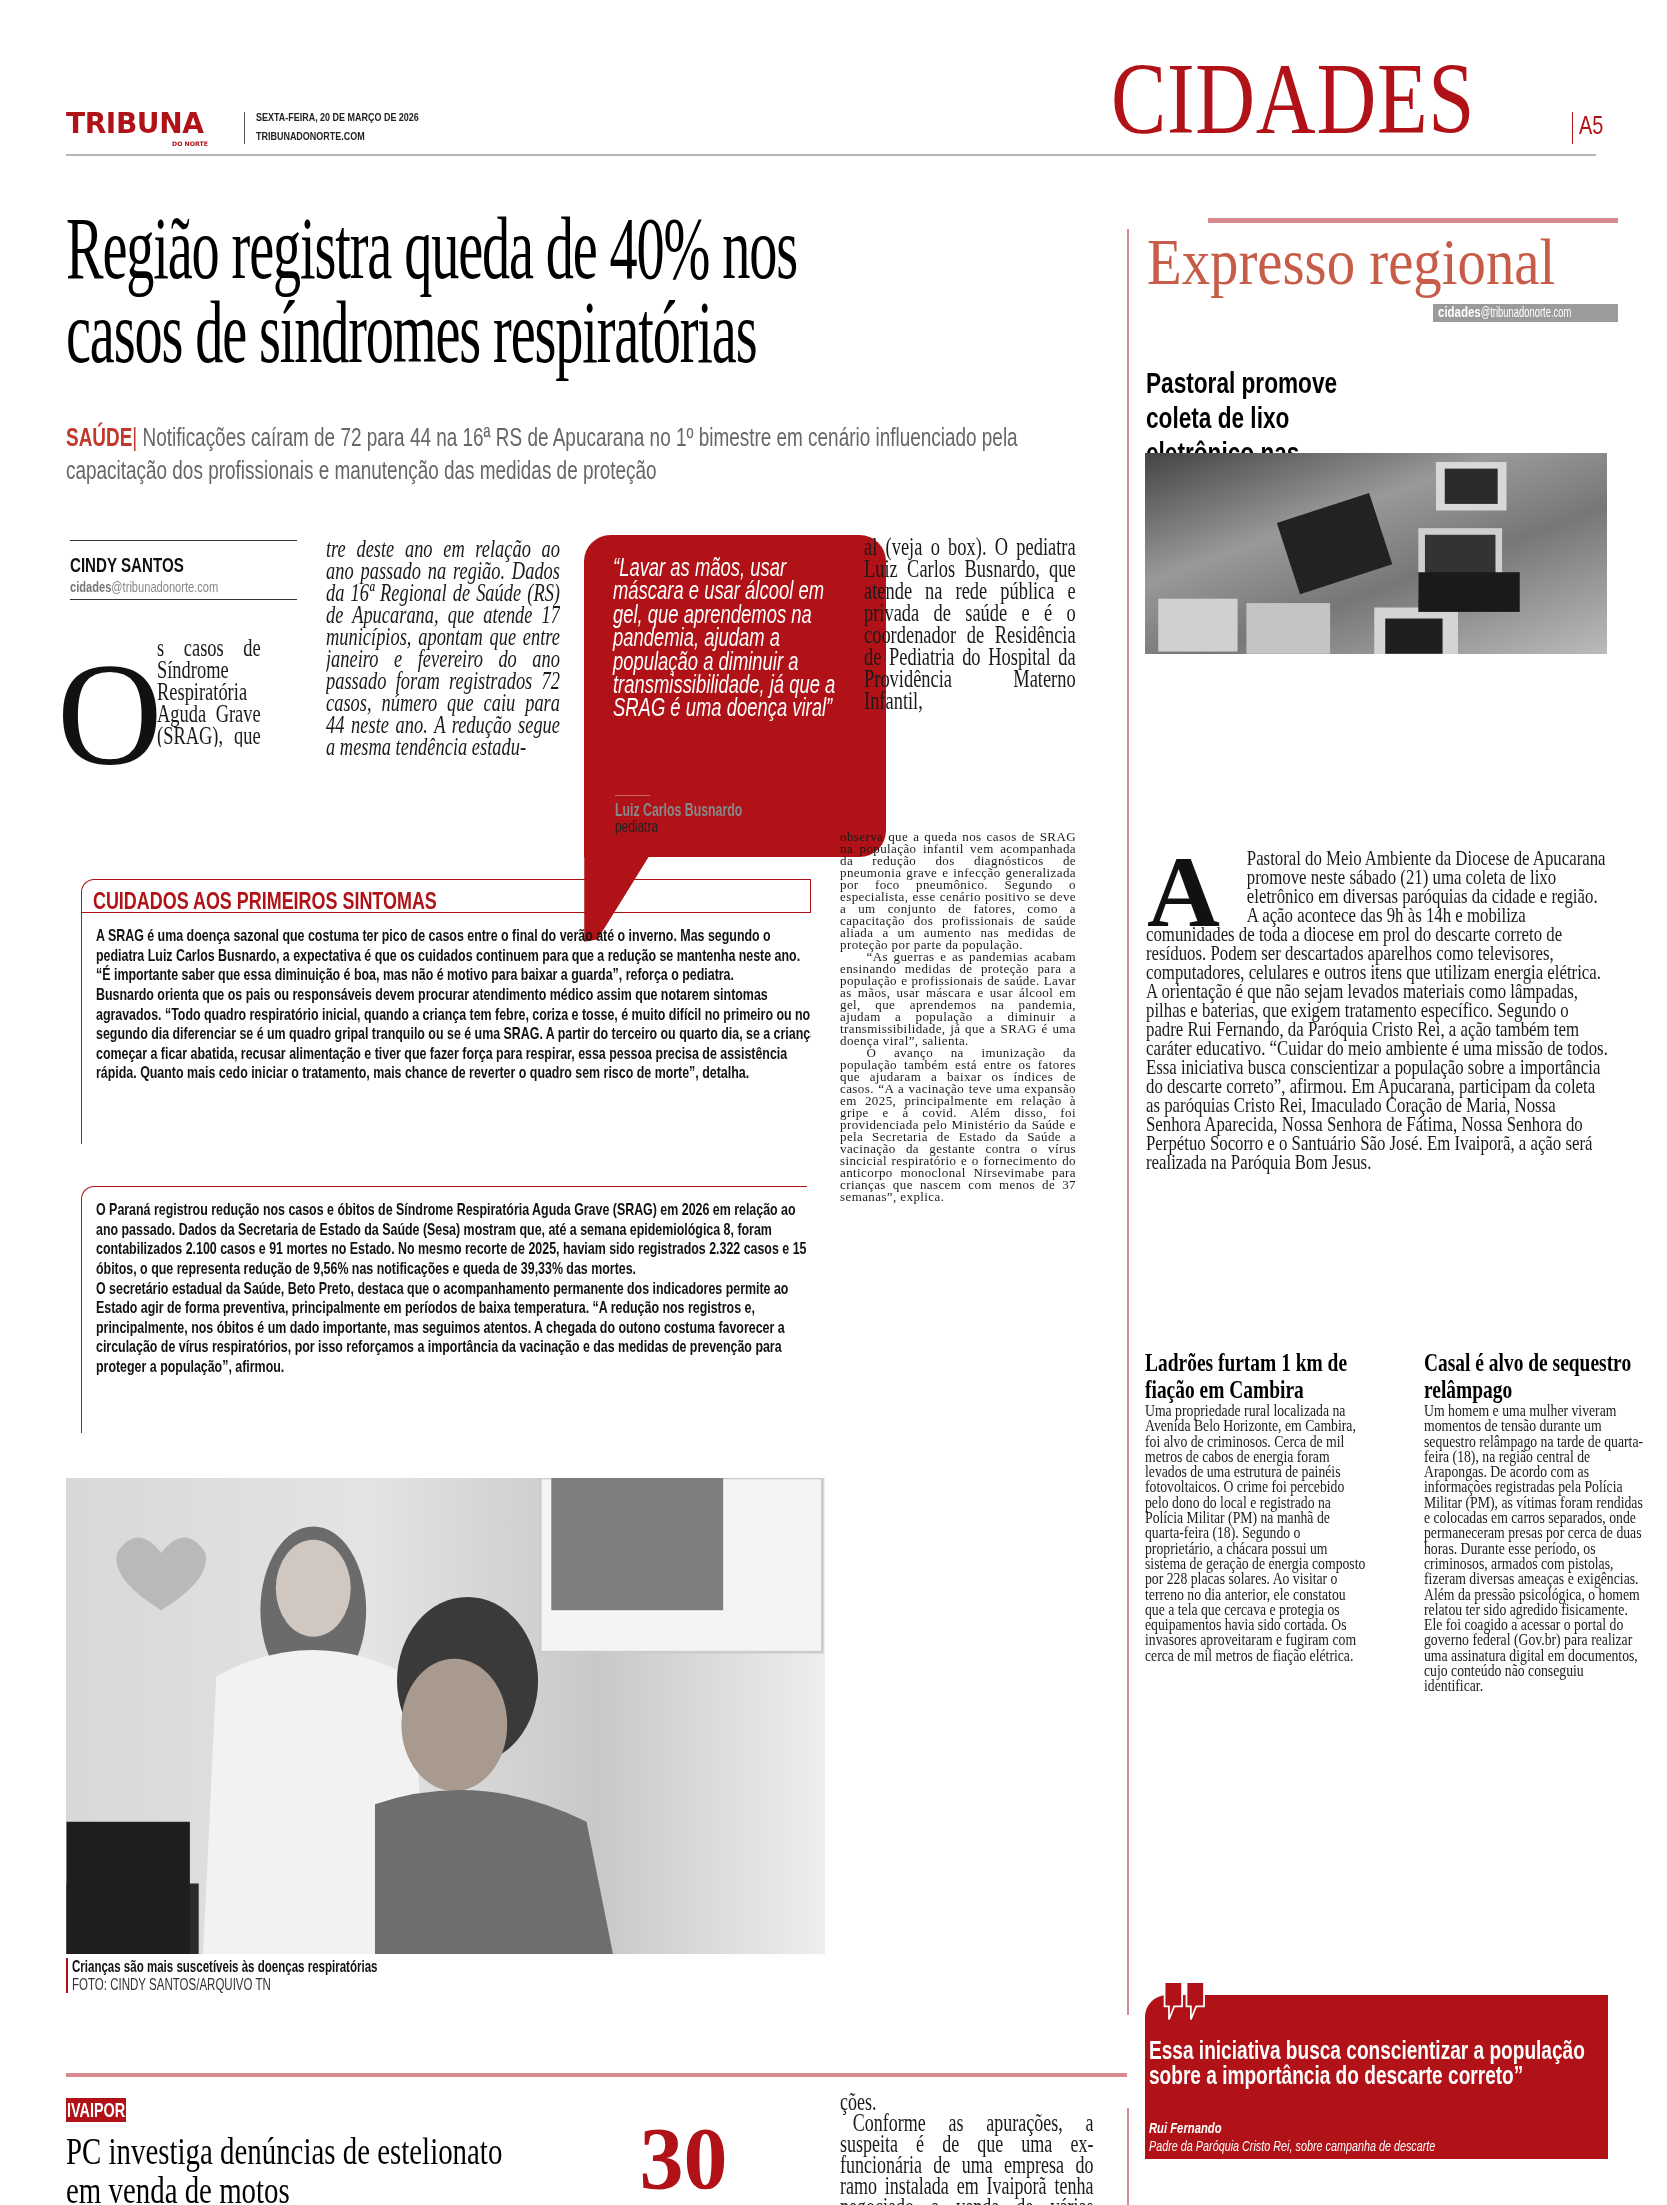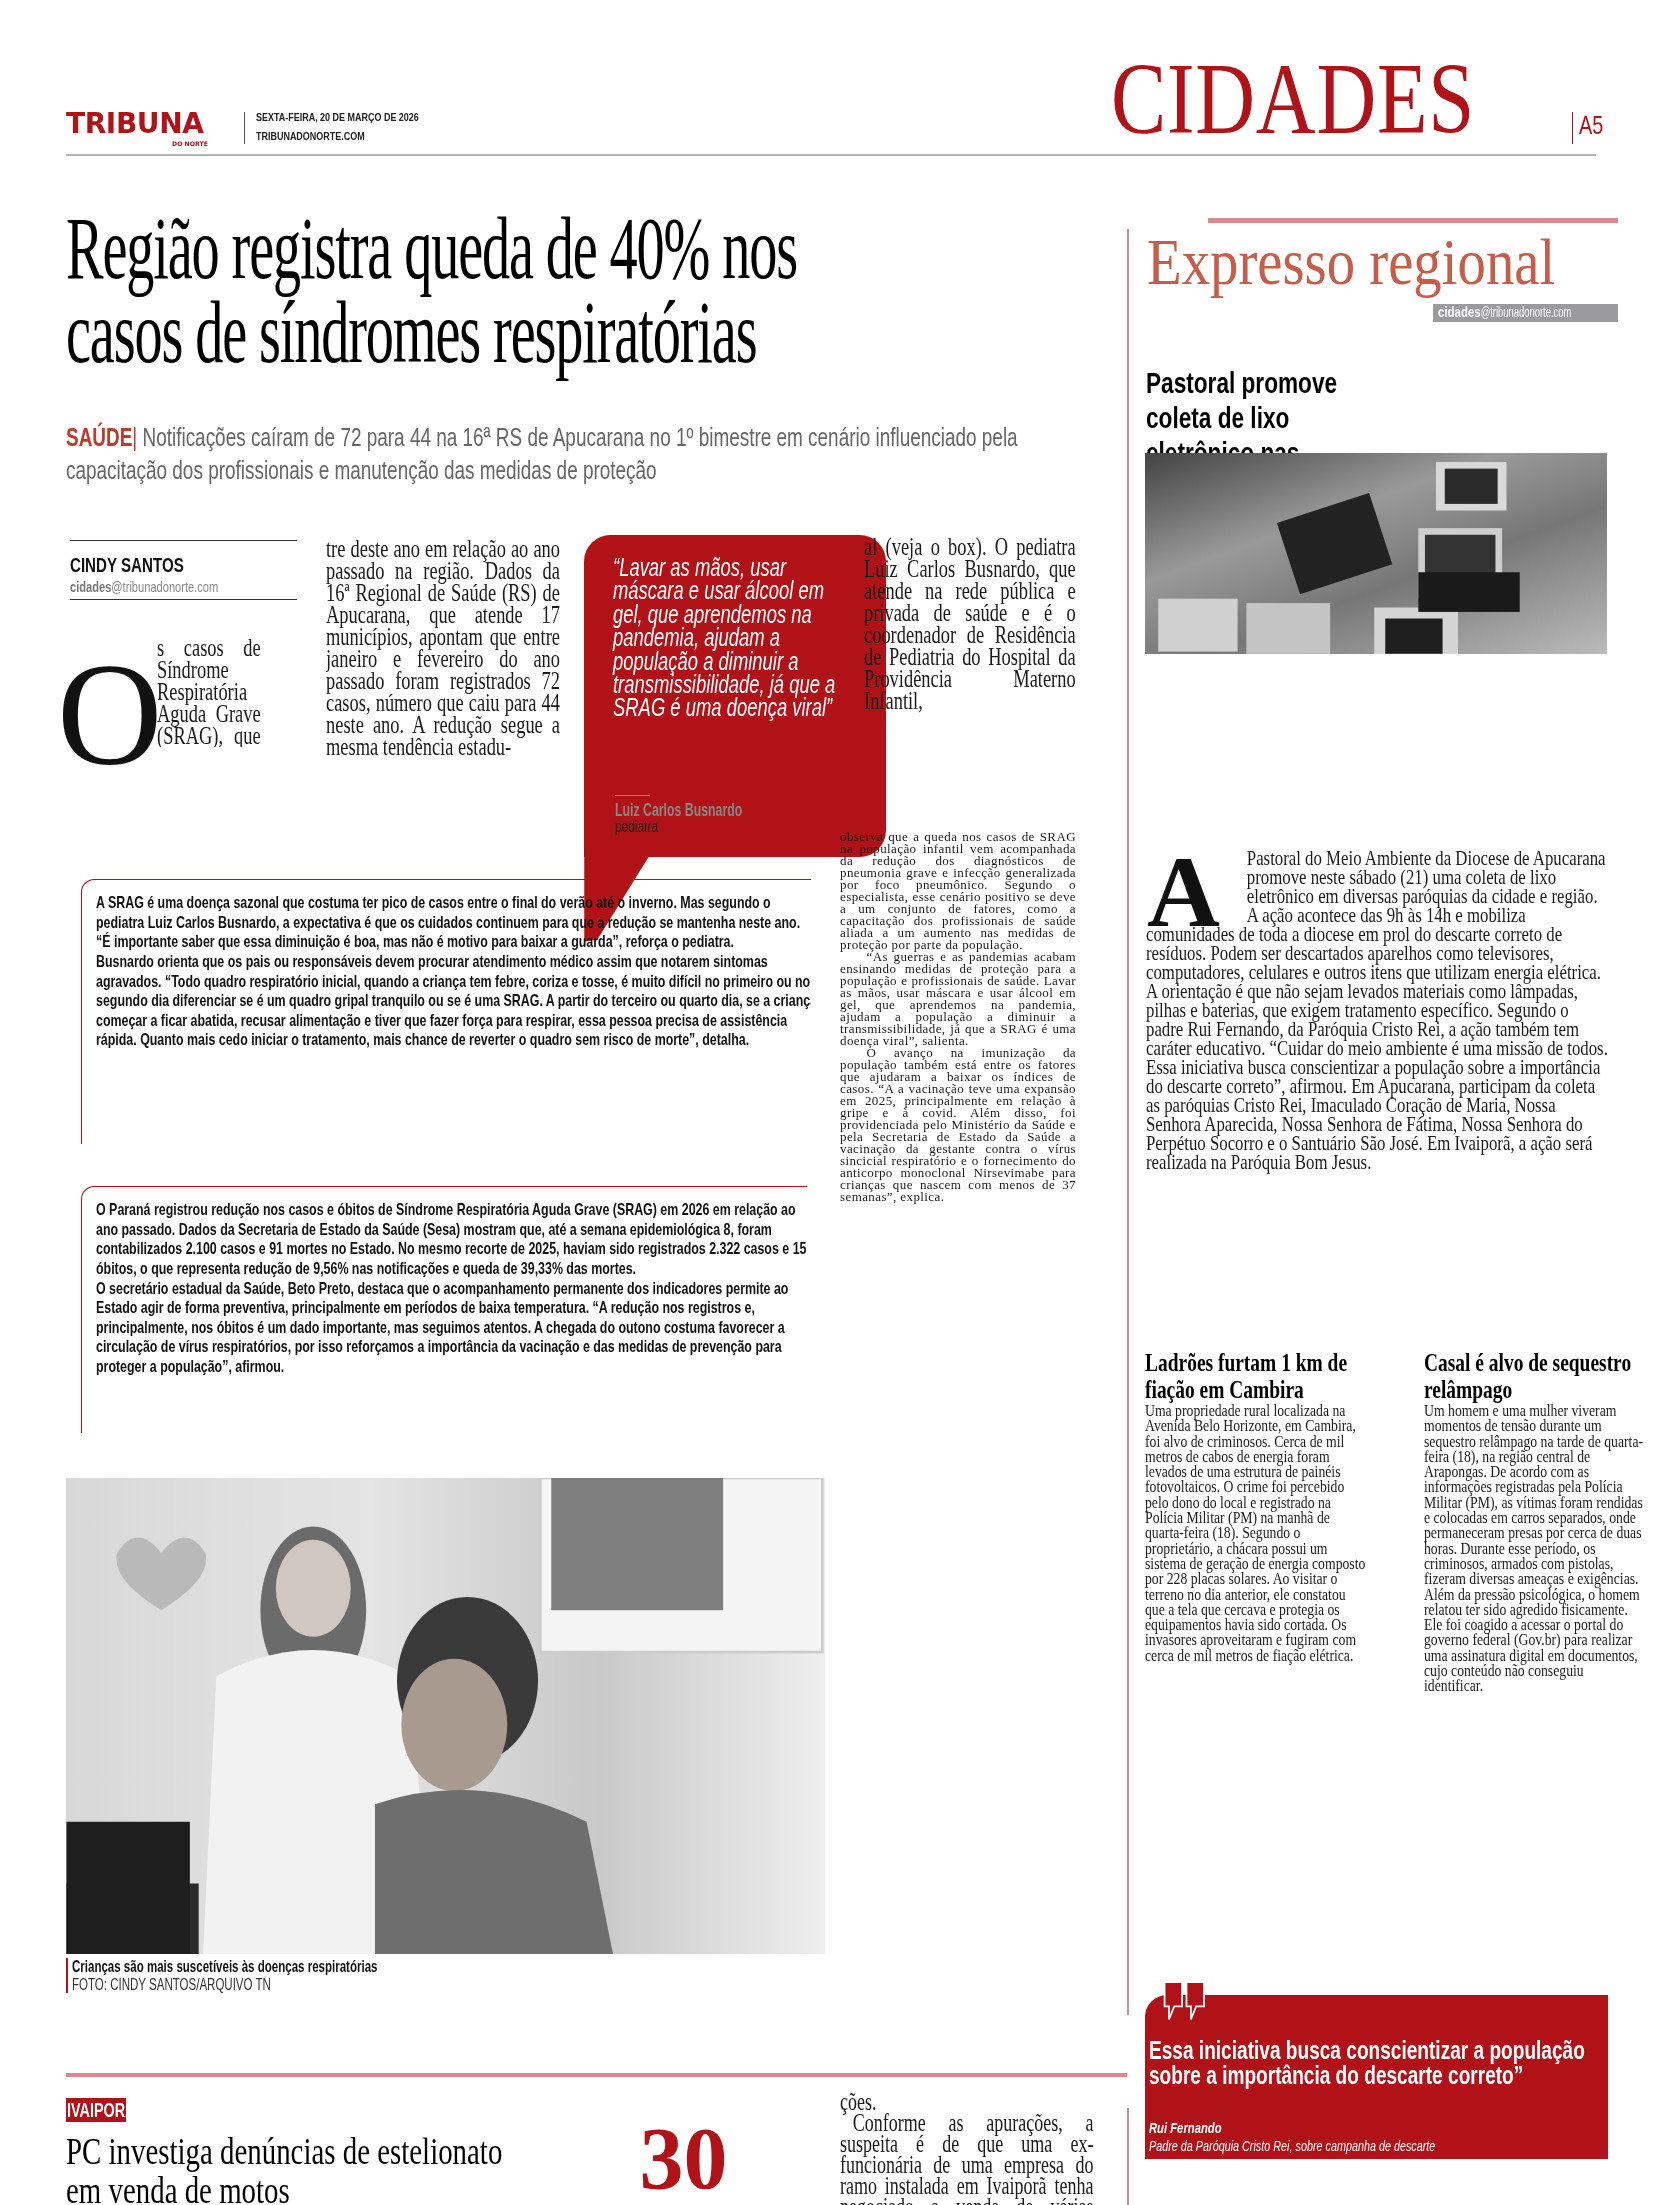--- a/index.html
+++ b/index.html
@@ -119,21 +119,21 @@
 <div class="abs by-rule" style="top:599px"></div>
 
 <div class="abs dropcap-O">O</div>
 <div class="abs col" style="left:157px; top:637px; width:104px; height:110px; overflow:hidden;">
   <span class="cond" style="width:144px">s casos de Síndrome Respiratória Aguda Grave (SRAG), que atingem em sua maioria crianças e idosos, caíram cerca de 40% no primeiro bimes-</span>
 </div>
 <div class="abs col" style="left:66px; top:748px; width:194px; overflow:hidden; height:84px;">
   
 </div>
 
-<div class="abs col" style="left:326px; top:538px; width:234px; height:300px; overflow:hidden;">
+<div class="abs col" style="left:326px; top:538px; width:234px; height:300px; overflow:hidden;font-style:italic;">
   <span class="cond" style="width:325px">tre deste ano em relação ao ano passado na região. Dados da 16ª Regional de Saúde (RS) de Apucarana, que atende 17 municípios, apontam que entre janeiro e fevereiro do ano passado foram registrados 72 casos, número que caiu para 44 neste ano. A redução segue a mesma tendência estadu-</span>
 </div>
 
 <div class="abs quote-box"></div>
 <svg class="abs" style="left:584px; top:847px;" width="71" height="97" viewBox="0 0 160 220">
   <polygon points="0,0 160,0 30,210 0,215" fill="#b01217"></polygon>
 </svg>
 <div class="abs quote-text">“Lavar as mãos, usar máscara e usar álcool em gel, que aprendemos na pandemia, ajudam a população a diminuir a transmissibilidade, já que a SRAG é uma doença viral”</div>
 <div class="abs" style="left:615px; top:795px; width:35px; height:1.3px; background:#c66;"></div>
 <div class="abs quote-name" style="top:800px">Luiz Carlos Busnardo</div>
@@ -142,20 +142,23 @@
 <div class="abs col" style="left:864px; top:536px; width:212px; height:300px; overflow:hidden;">
   <span class="cond" style="width:294px">al (veja o box). O pediatra Luiz Carlos Busnardo, que atende na rede pública e privada de saúde e é o coordenador de Residência de Pediatria do Hospital da Providência Materno Infantil,</span>
 </div>
 <div class="abs col" style="left:840px; top:831px; width:236px; font-size:13px; line-height:12px; height:1173px; overflow:hidden; letter-spacing:0.4px;">
   <p style="transform:scaleX(1); width:236px;">observa que a queda nos casos de SRAG na população infantil vem acompanhada da redução dos diagnósticos de pneumonia grave e infecção generalizada por foco pneumônico. Segundo o especialista, esse cenário positivo se deve a um conjunto de fatores, como a capacitação dos profissionais de saúde aliada a um aumento nas medidas de proteção por parte da população.</p>
   <p style="text-indent:26.5px;">“As guerras e as pandemias acabam ensinando medidas de proteção para a população e profissionais de saúde. Lavar as mãos, usar máscara e usar álcool em gel, que aprendemos na pandemia, ajudam a população a diminuir a transmissibilidade, já que a SRAG é uma doença viral”, salienta.</p>
   <p style="text-indent:26.5px;">O avanço na imunização da população também está entre os fatores que ajudaram a baixar os índices de casos. “A a vacinação teve uma expansão em 2025, principalmente em relação à gripe e à covid. Além disso, foi providenciada pelo Ministério da Saúde e pela Secretaria de Estado da Saúde a vacinação da gestante contra o vírus sincicial respiratório e o fornecimento do anticorpo monoclonal Nirsevimabe para crianças que nascem com menos de 37 semanas”, explica.</p>
 </div>
 
 <div class="abs info-box" style="left:81px; top:879px; width:730px; height:265px;">
+  <div class="info-head">
+    <div class="info-title">CUIDADOS AOS PRIMEIROS SINTOMAS</div>
+  </div>
   <div class="info-body" style="padding-top:13.2px; height:212px; overflow:hidden;">
     <span class="cond2">
       <span style="display:block">A SRAG é uma doença sazonal que costuma ter pico de casos entre o final do verão até o inverno. Mas segundo o pediatra Luiz Carlos Busnardo, a expectativa é que os cuidados continuem para que a redução se mantenha neste ano. “É importante saber que essa diminuição é boa, mas não é motivo para baixar a guarda”, reforça o pediatra.</span>
       <span style="display:block">Busnardo orienta que os pais ou responsáveis devem procurar atendimento médico assim que notarem sintomas agravados. “Todo quadro respiratório inicial, quando a criança tem febre, coriza e tosse, é muito difícil no primeiro ou no segundo dia diferenciar se é um quadro gripal tranquilo ou se é uma SRAG. A partir do terceiro ou quarto dia, se a criança começar a ficar abatida, recusar alimentação e tiver que fazer força para respirar, essa pessoa precisa de assistência rápida. Quanto mais cedo iniciar o tratamento, mais chance de reverter o quadro sem risco de morte”, detalha.</span>
     </span>
   </div>
 </div>
 
 <div class="abs info-box" style="left:81px; top:1186px; width:726px; height:247px;">
   <div class="info-body" style="padding-top:13.2px; height:203px; overflow:hidden;">

